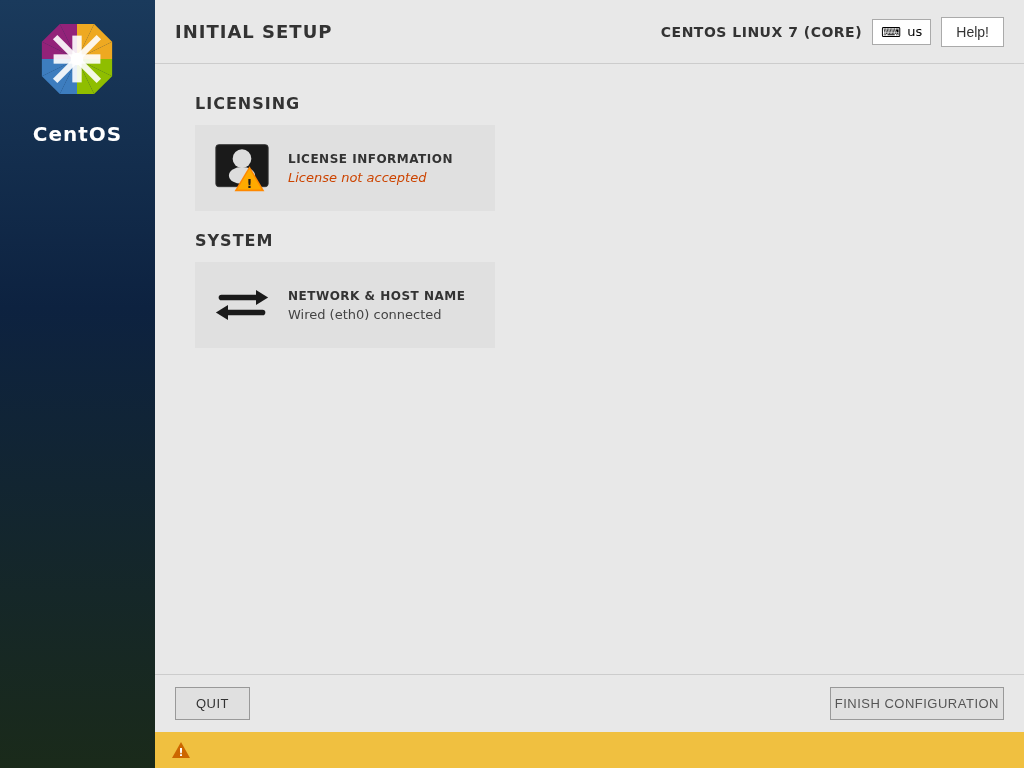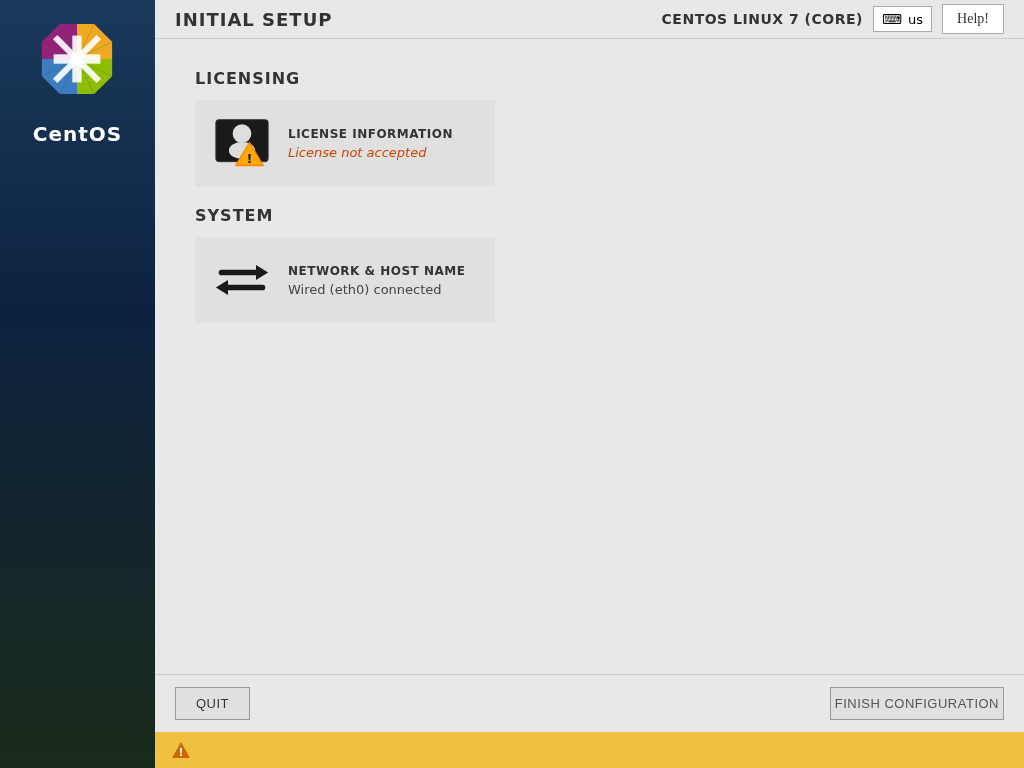--- a/index.html
+++ b/index.html
@@ -46,21 +46,21 @@
     }
 
     
     #header {
       background: #e8e8e8;
       padding: 10px 20px;
       display: flex;
       justify-content: space-between;
       align-items: center;
       border-bottom: 1px solid #ccc;
-      height: 39px;
+      height: 64px;
     }
 
     #header-title {
       font-size: 18px;
       font-weight: bold;
       color: #333;
       letter-spacing: 1px;
       text-transform: uppercase;
     }
 
@@ -91,21 +91,20 @@
       font-size: 14px;
     }
 
     #help-button {
       background: #fff;
       border: 1px solid #aaa;
       padding: 6px 14px;
       font-size: 14px;
       cursor: pointer;
       color: #333;
-      font-family: Liberation Serif, serif;
     }
 
     
     #content {
       flex: 1;
       padding: 20px 40px;
       overflow-y: auto;
     }
 
     .section-title {

